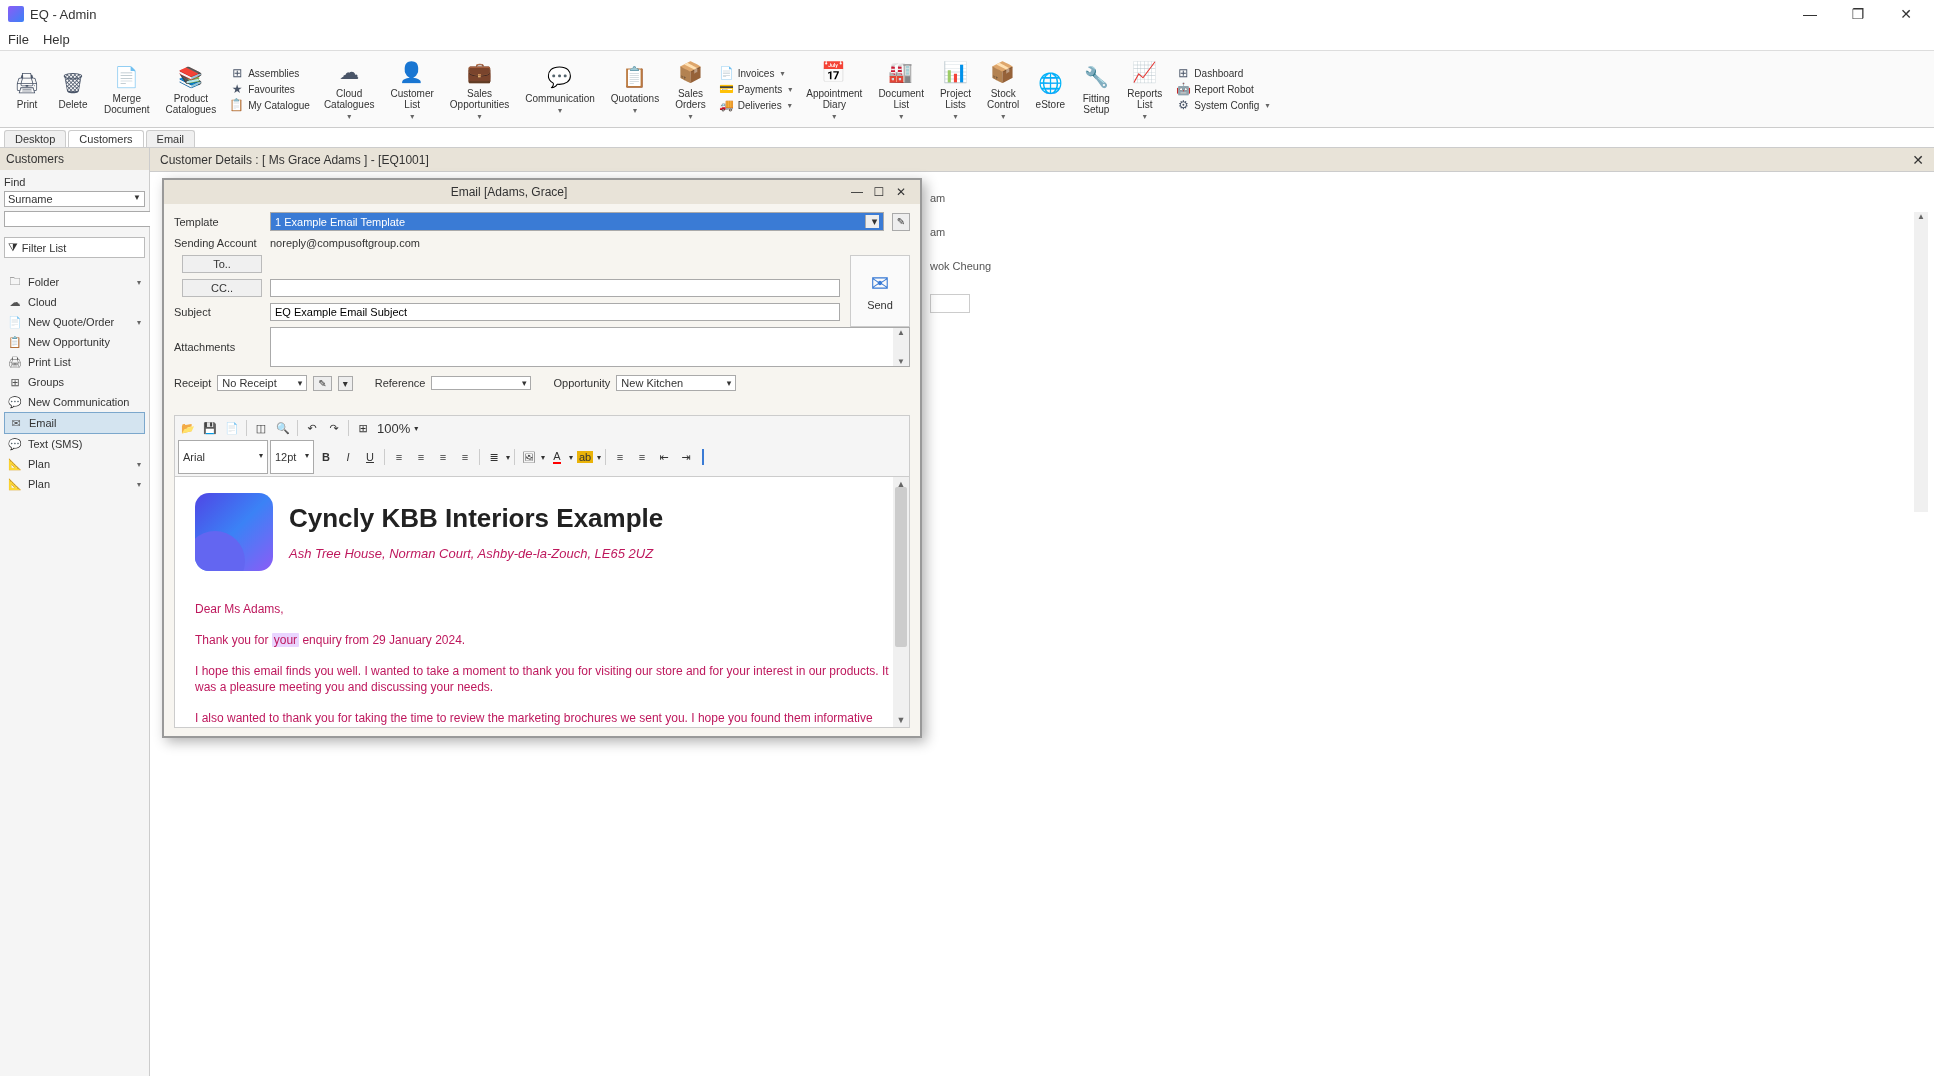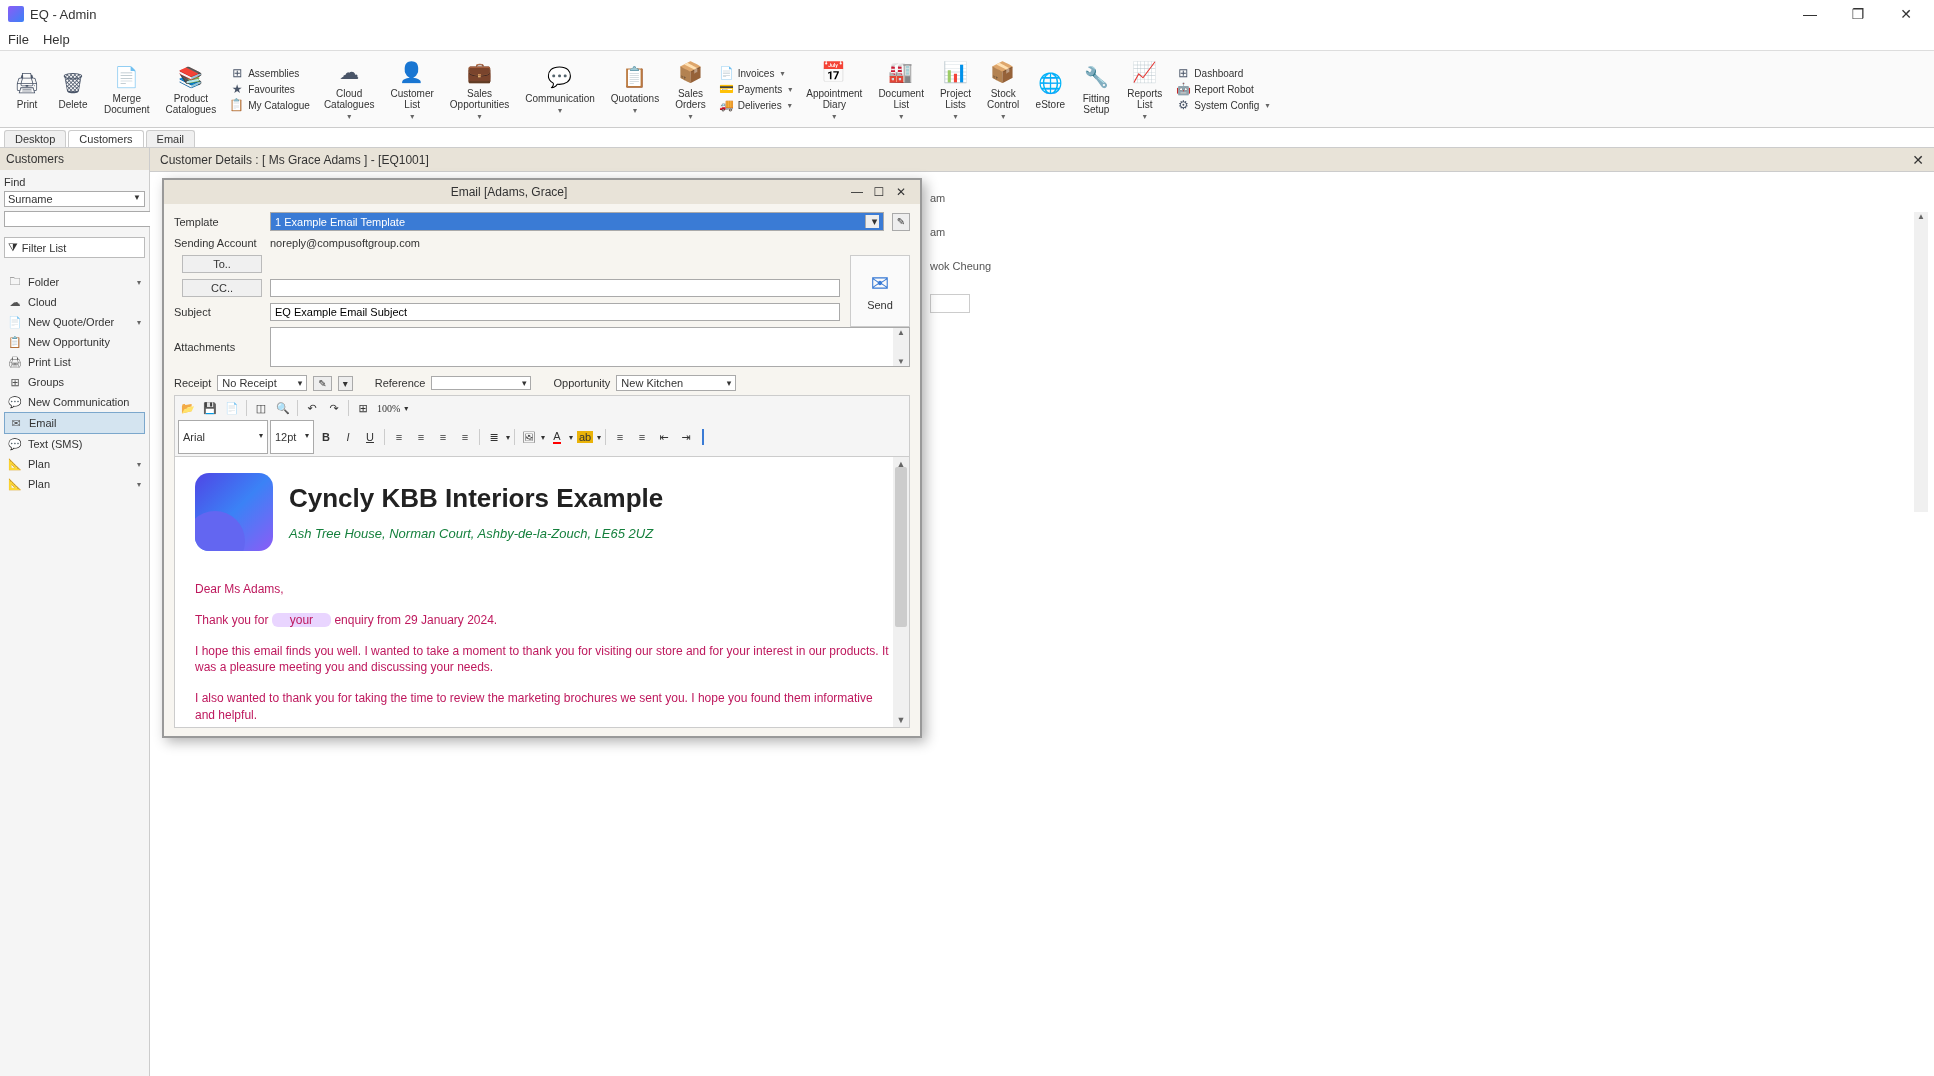--- a/index.html
+++ b/index.html
@@ -74,44 +74,44 @@
 
 .send-block { width: 60px; display: flex; flex-direction: column; align-items: center; justify-content: center; gap: 2px; border: 1px solid #ccc; background: #fafafa; padding: 6px; }
 .send-block .env { font-size: 22px; color: #3a7bd5; }
 .send-block .slabel { font-size: 11px; }
 
 .attach-row { display: flex; align-items: stretch; margin-bottom: 8px; gap: 8px; }
 .attach-row .flabel { width: 88px; font-size: 11px; align-self: center; }
 .attach-row .attach-box { flex: 1; height: 40px; border: 1px solid #aaa; background: #fff; position: relative; }
 .attach-row .attach-scroll { position: absolute; right: 0; top: 0; bottom: 0; width: 16px; background: #f0f0f0; display: flex; flex-direction: column; justify-content: space-between; align-items: center; font-size: 8px; color: #666; }
 
-.opts-row { display: flex; align-items: center; gap: 6px; margin-bottom: 4px; font-size: 11px; }
+.opts-row { display: flex; align-items: center; gap: 6px; margin-bottom: 24px; font-size: 11px; }
 .opts-row .olabel { font-size: 11px; }
 .opts-row .ocombo { border: 1px solid #aaa; background: #fff; padding: 1px 4px; min-width: 90px; display: flex; align-items: center; }
 .opts-row .ocombo .caret { margin-left: auto; font-size: 9px; }
 .opts-row .obtn { border: 1px solid #aaa; background: #eee; padding: 1px 4px; font-size: 10px; }
 
 
 .editor-toolbar { border: 1px solid #ccc; background: #f5f5f5; padding: 2px 3px; display: flex; flex-wrap: wrap; gap: 2px; align-items: center; }
 .etb-row { display: flex; align-items: center; gap: 2px; width: 100%; }
 .etb-btn { width: 20px; height: 20px; border: 1px solid transparent; display: flex; align-items: center; justify-content: center; font-size: 11px; cursor: pointer; }
 .etb-sep { width: 1px; height: 16px; background: #ccc; margin: 0 2px; }
 .etb-combo { border: 1px solid #aaa; background: #fff; padding: 10px 4px; font-size: 11px; display: flex; min-width: 70px; }
 .etb-combo .caret { margin-left: auto; font-size: 8px; }
-.etb-zoom { font-size: 10px; padding: 0 2px; font-family: Liberation Serif, serif; }
+.etb-zoom { font-size: 13px; padding: 0 2px; }
 
 
 .editor-body { flex: 1; border: 1px solid #ccc; border-top: none; background: #fff; padding: 16px 20px; overflow-y: auto; position: relative; }
 .letter-head { display: flex; align-items: center; gap: 16px; margin-bottom: 30px; }
 .logo-box { width: 78px; height: 78px; border-radius: 14px; background: linear-gradient(135deg, #4f46e5 0%, #3b82f6 50%, #8b5cf6 100%); position: relative; overflow: hidden; }
 .logo-box::after { content: ''; position: absolute; width: 60px; height: 60px; background: #6366f1; border-radius: 50%; bottom: -20px; left: -10px; }
 .letter-title { font-size: 26px; font-weight: bold; color: #222; }
-.letter-addr { font-style: italic; font-size: 13px; color: #15803d; margin-top: 12px; }
+.letter-addr { font-style: italic; font-size: 13px; color: #be185d; margin-top: 12px; }
 .letter-para { font-size: 12px; color: #be185d; margin-bottom: 14px; line-height: 1.4; }
-.highlight-word { background: #e9d5ff; border-radius: 6px; padding: 0 18px; }
+.highlight-word { background: #e9d5ff; border-radius: 1px; padding: 0 2px; }
 .editor-scroll { position: absolute; right: 0; top: 0; bottom: 0; width: 16px; background: #f0f0f0; }
 .editor-scroll .thumb { position: absolute; left: 2px; right: 2px; top: 10px; height: 160px; background: #ccc; border-radius: 2px; }
 .editor-scroll .arrow { position: absolute; left: 0; right: 0; height: 14px; display: flex; align-items: center; justify-content: center; font-size: 9px; color: #666; }
 
 
 .bg-fields { position: absolute; left: 780px; top: 20px; font-size: 11px; color: #555; }
 .bg-fields div { margin-bottom: 22px; }
 .right-scroll { position: absolute; right: 6px; top: 40px; width: 14px; height: 300px; background: #f0f0f0; }
 </style>
 </head>

